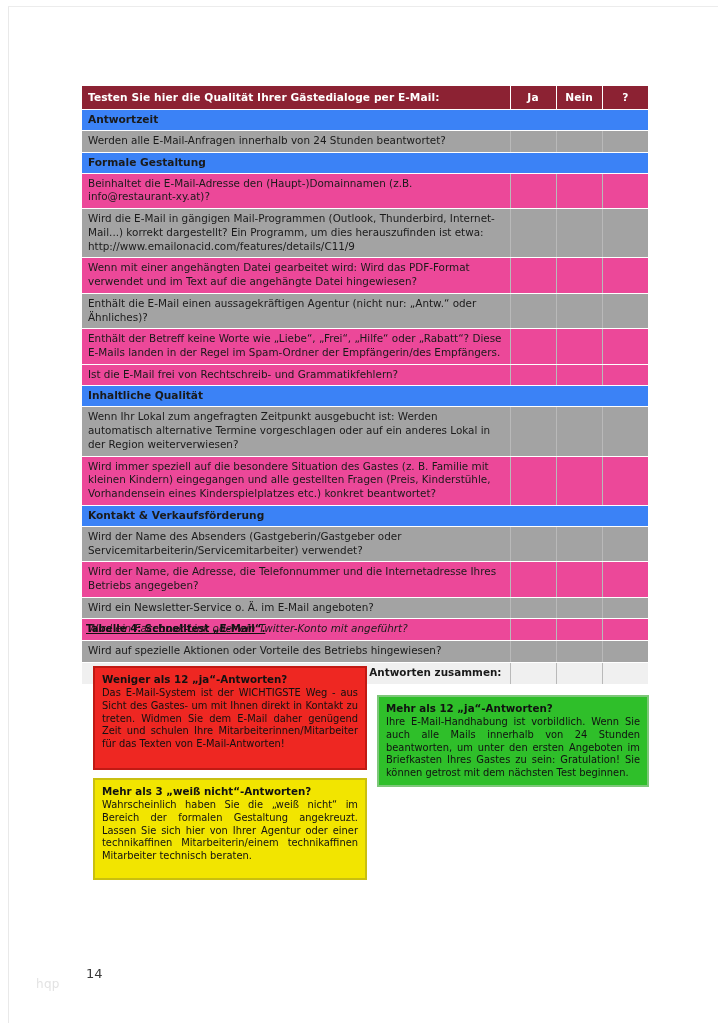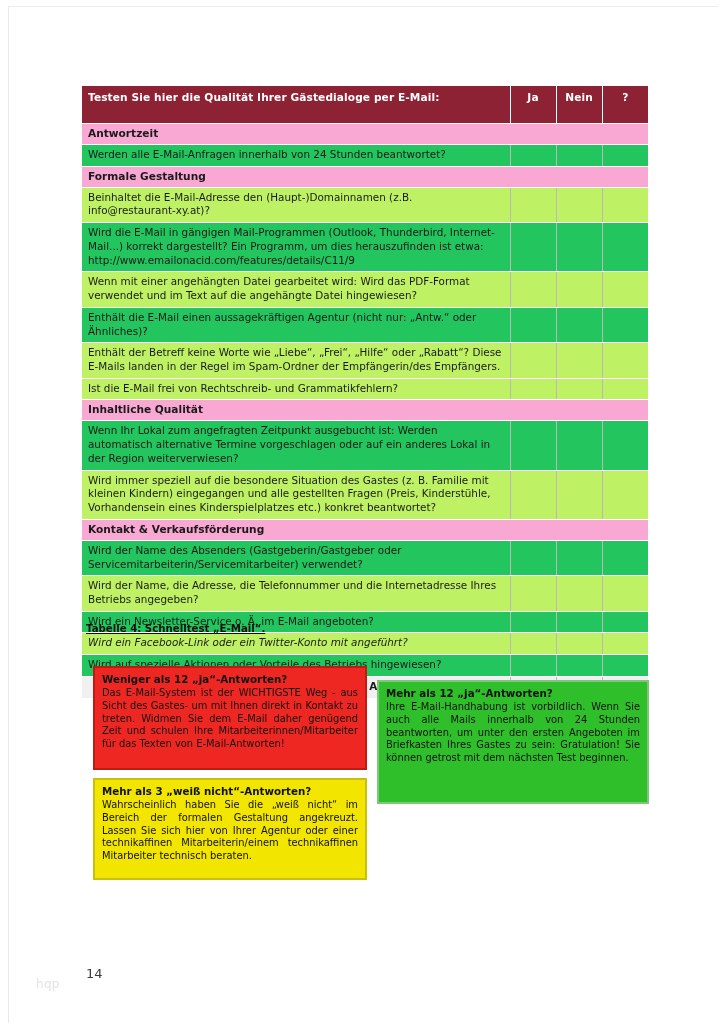--- a/index.html
+++ b/index.html
@@ -57,53 +57,53 @@
     vertical-align: top;
   }
 
   
   .hdr-row th {
     background: #8c2233;
     color: #ffffff;
     font-weight: bold;
     font-size: 10.6px;
     letter-spacing: .1px;
-    padding: 5px 6px 18px 6px;
+    padding: 5px 6px 4px 6px;
     border-right: 1px solid #ffffff;
     text-align: left;
     white-space: nowrap;
   }
   .hdr-row th.opt {
     text-align: center;
     padding-left: 2px;
     padding-right: 2px;
   }
   .hdr-row th.last { border-right: none; }
 
   
   .sec td {
-    background: #f9a8d4;
+    background: #3b82f6;
     font-weight: bold;
     font-size: 10.6px;
     padding: 3px 6px 3px 6px;
     border-bottom: 1px solid #ffffff;
     border-top: 1px solid #ffffff;
   }
 
   
   .q td.qtext {
     padding: 3px 8px 4px 6px;
     border-bottom: 1px solid #ffffff;
   }
   .q td.box {
     border-left: 1px solid #b9b9b9;
     border-bottom: 1px solid #ffffff;
   }
-  .q.alt td.qtext, .q.alt td.box { background: #bef264; }
-  .q.norm td.qtext, .q.norm td.box { background: #22c55e; }
+  .q.alt td.qtext, .q.alt td.box { background: #ec4899; }
+  .q.norm td.qtext, .q.norm td.box { background: #a3a3a3; }
 
   .q td.qtext.italic { font-style: italic; }
 
   .total td.qtext {
     background: #f0f0f0;
     font-weight: bold;
     text-align: right;
     padding: 3px 8px 4px 6px;
     border-bottom: 1px solid #ffffff;
   }
@@ -143,21 +143,21 @@
     text-align: left;
   }
   .cbox .cbox-body { display: block; }
 
   #box-red {
     left: 93px;  top: 646px;  width: 274px; height: 104px;
     background: #ee2722;
     border: 2px solid #c01a14;
   }
   #box-green {
-    left: 377px; top: 660px;  width: 272px; height: 124px;
+    left: 377px; top: 675px;  width: 272px; height: 92px;
     background: #2fbf2a;
     border: 2px solid #7ec77a;
   }
   #box-yellow {
     left: 93px;  top: 758px;  width: 274px; height: 102px;
     background: #f2e500;
     border: 2px solid #c9bf10;
   }
 
   

